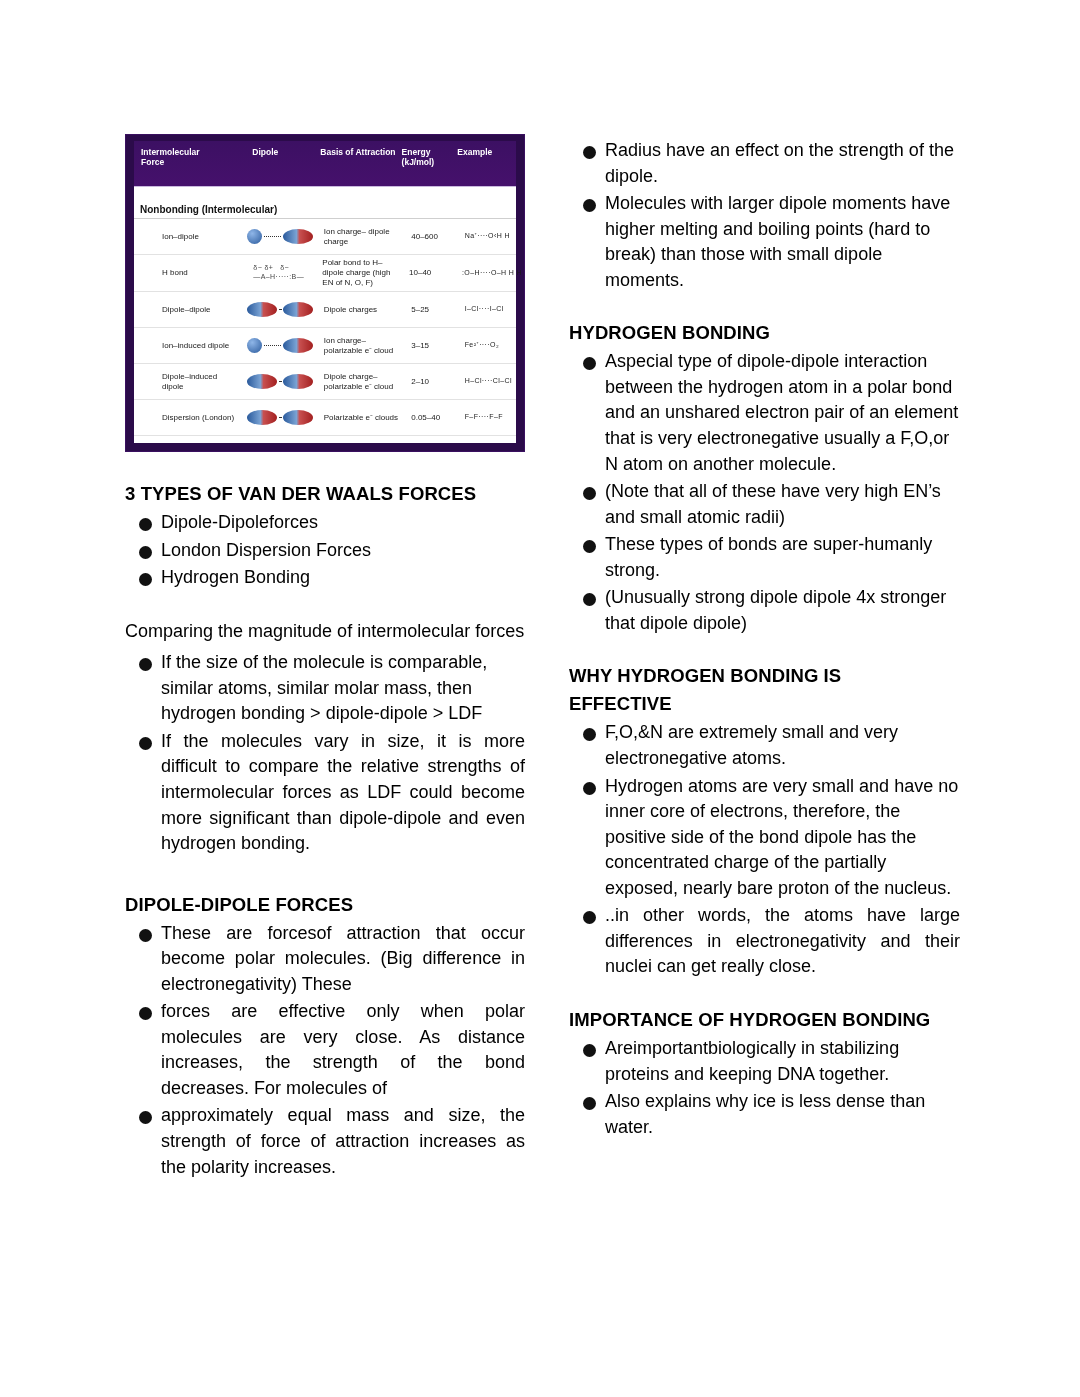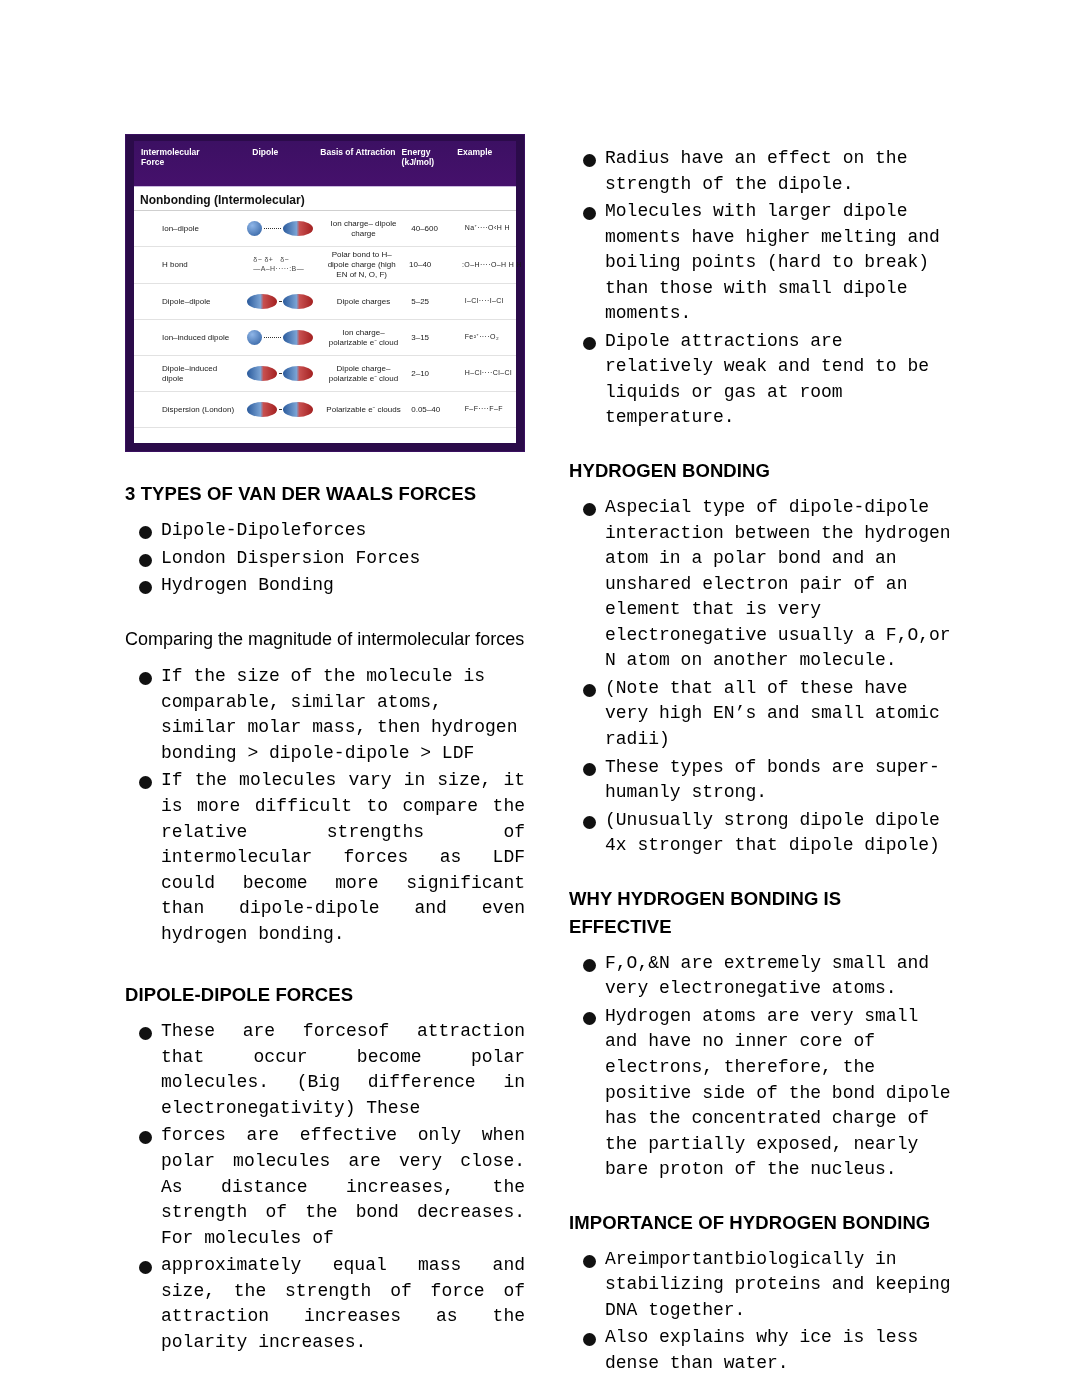--- a/index.html
+++ b/index.html
@@ -56,39 +56,39 @@
     border-bottom: 1px solid #c9b8dd;
   }
   .fig-head > div { padding: 0 3px; }
   .fh1 { width: 86px; }
   .fh2 { width: 84px; text-align: center; }
   .fh3 { width: 92px; text-align: right; }
   .fh4 { width: 56px; }
   .fh5 { width: 58px; }
   .fig-body { background: #ffffff; }
   .fig-section {
-    font-size: 12px;
+    font-size: 10px;
     font-weight: bold;
     color: #111;
-    padding: 6px 6px 3px 6px;
+    padding: 17px 6px 3px 6px;
     border-bottom: 1px solid #cfcfcf;
   }
   .fig-row {
     display: flex;
     align-items: center;
     min-height: 36px;
     border-bottom: 1px solid #e2e2e2;
     font-size: 8px;
     color: #1a1a1a;
     line-height: 1.25;
   }
   .fig-row > div { padding: 3px 4px; }
   .c1 { width: 86px; margin-left: 24px; }
   .c2 { width: 84px; display: flex; justify-content: center; align-items: center; }
-  .c3 { width: 92px; text-align: center; }
+  .c3 { width: 92px; }
   .c4 { width: 56px; }
   .c5 { width: 58px; }
   .dumbbell {
     position: relative;
     width: 66px;
     height: 18px;
     display: flex;
     align-items: center;
   }
   .ball {
@@ -121,23 +121,22 @@
     line-height: 1.3;
     letter-spacing: 0.1px;
   }
   .para {
     font-size: 18px;
     line-height: 1.42;
     margin: 0 0 6px 0;
   }
   ul.bullets {
     list-style: none;
-    margin: 12px 0 0 0;
+    margin: 4px 0 0 0;
     padding: 0;
-    font-family: Liberation Mono, monospace;
   }
   ul.bullets > li {
     position: relative;
     font-size: 18px;
     line-height: 1.42;
     padding-left: 36px;
     margin-bottom: 2px;
   }
   ul.bullets > li::before {
     content: "";
@@ -279,38 +278,38 @@
         <li class="just">These are forcesof attraction that occur become polar molecules. (Big difference in electronegativity) These</li>
         <li class="just">forces are effective only when polar molecules are very close. As distance increases, the strength of the bond decreases. For molecules of</li>
         <li class="just">approximately equal mass and size, the strength of force of attraction increases as the polarity increases.</li>
       </ul>
     </div>
 
     <div class="col-right">
       <ul class="bullets">
         <li class="tight">Radius have an effect on the strength of the dipole.</li>
         <li class="tight">Molecules with larger dipole moments have higher melting and boiling points (hard to break) than those with small dipole moments.</li>
-        <li class="tight">Dipole attractions are relatively weak and tend to be liquids or gas at room temperature.</li>
       </ul>
 
       <div class="gap-md"></div>
       <h2 class="section">HYDROGEN BONDING</h2>
       <ul class="bullets">
         <li class="tight">Aspecial type of dipole-dipole interaction between the hydrogen atom in a polar bond and an unshared electron pair of an element that is very electronegative usually a F,O,or N atom on another molecule.</li>
         <li class="tight">(Note that all of these have very high EN’s and small atomic radii)</li>
         <li class="tight">These types of bonds are super-humanly strong.</li>
         <li class="tight">(Unusually strong dipole dipole 4x stronger that dipole dipole)</li>
       </ul>
 
       <div class="gap-md"></div>
       <h2 class="section">WHY HYDROGEN BONDING IS</h2>
       <h2 class="section">EFFECTIVE</h2>
       <ul class="bullets">
         <li>F,O,&amp;N are extremely small and very electronegative atoms.</li>
         <li class="tight">Hydrogen atoms are very small and have no inner core of electrons, therefore, the positive side of the bond dipole has the concentrated charge of the partially exposed, nearly bare proton of the nucleus.</li>
+        <li class="just">..in other words, the atoms have large differences in electronegativity and their nuclei can get really close.</li>
       </ul>
 
       <div class="gap-md"></div>
       <h2 class="section">IMPORTANCE OF HYDROGEN BONDING</h2>
       <ul class="bullets">
         <li class="tight">Areimportantbiologically in stabilizing proteins and keeping DNA together.</li>
         <li class="tight">Also explains why ice is less dense than water.</li>
       </ul>
     </div>
 

